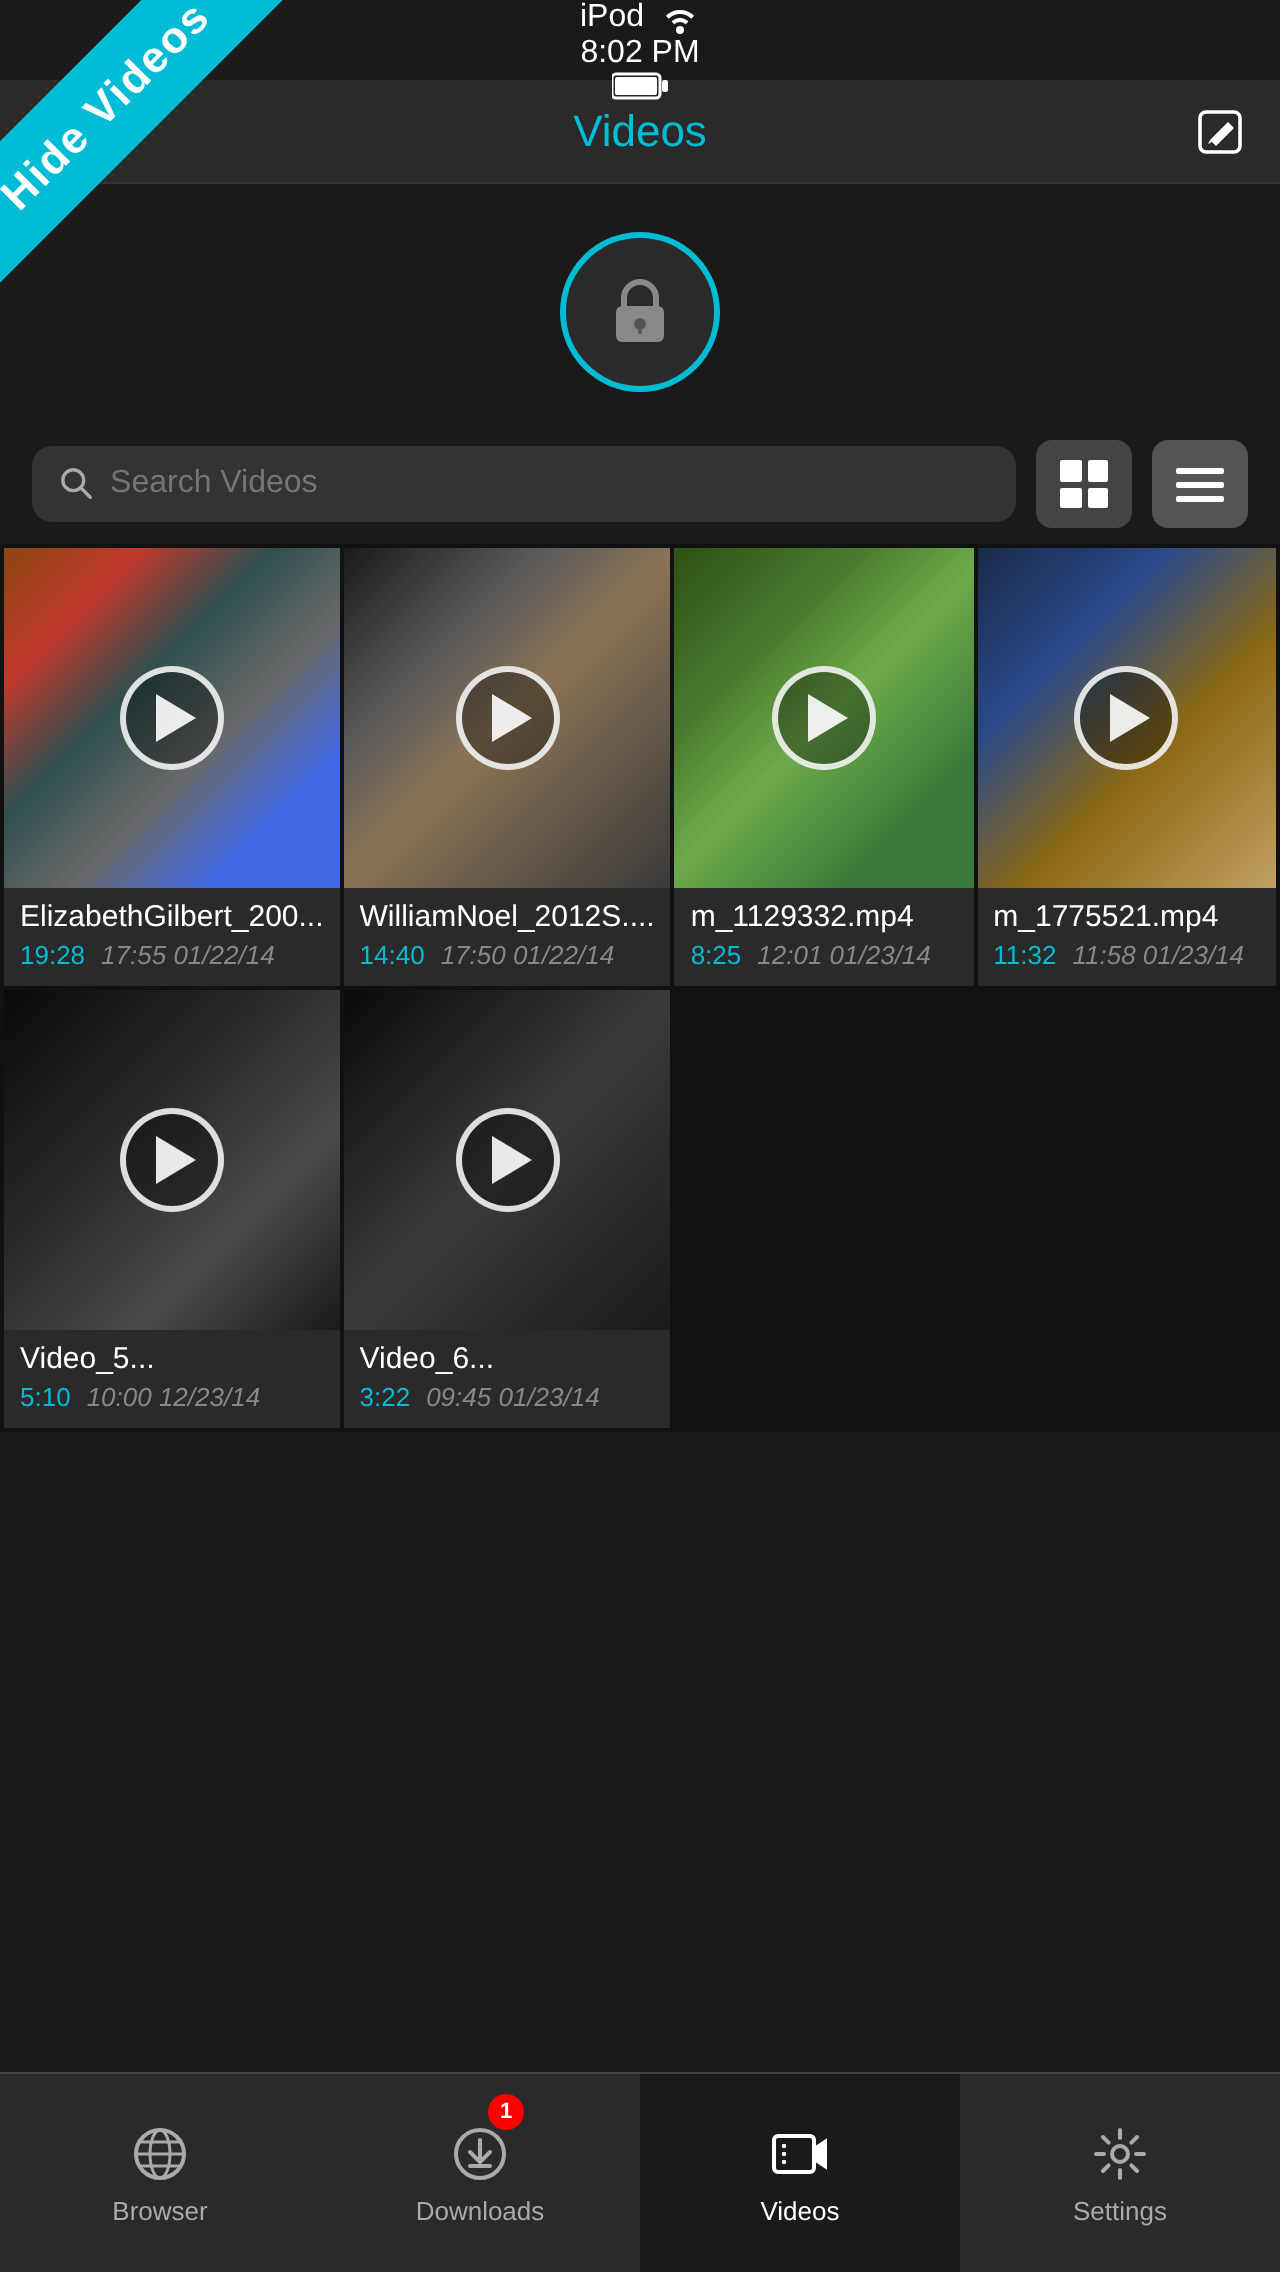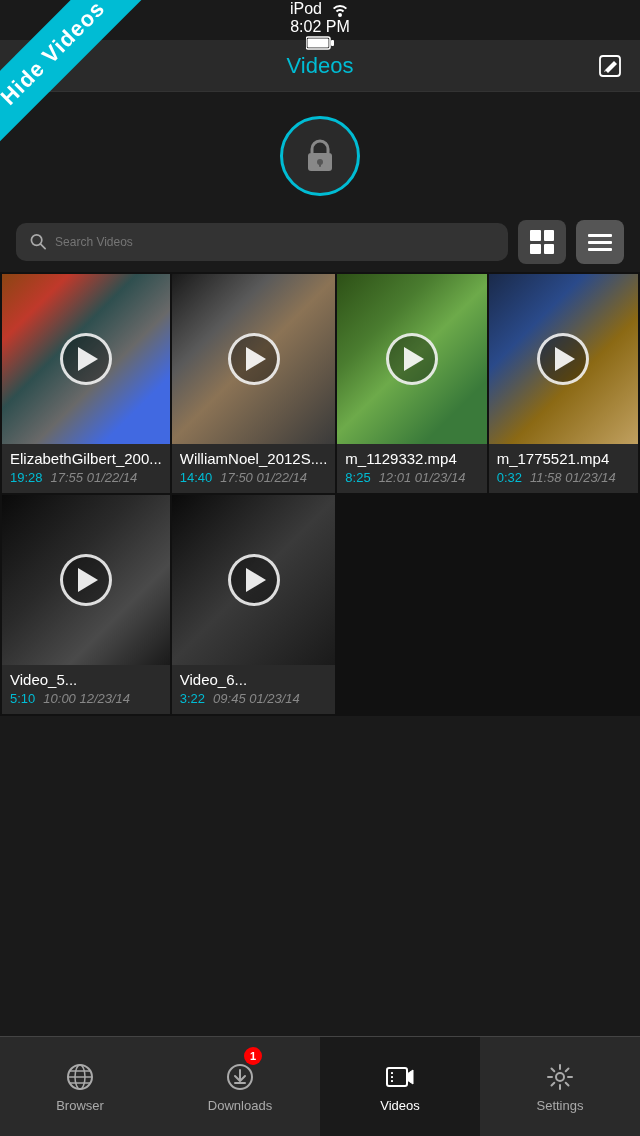--- a/index.html
+++ b/index.html
@@ -102,21 +102,21 @@
       padding: 10px 14px;
       display: flex;
       align-items: center;
       gap: 8px;
     }
     .search-input-wrapper input {
       background: transparent;
       border: none;
       outline: none;
       color: #aaa;
-      font-size: 12px;
+      font-size: 16px;
       width: 100%;
     }
     .view-toggle-grid, .view-toggle-list {
       width: 48px;
       height: 44px;
       border-radius: 8px;
       display: flex;
       align-items: center;
       justify-content: center;
       cursor: pointer;
@@ -381,21 +381,21 @@
     <div class="video-thumb" style="background: linear-gradient(135deg, #1a2a4a 0%, #2a4a8a 30%, #8B6914 60%, #c0a060 100%);">
       <div class="figure-overlay">
         <div class="play-button">
           <div class="play-triangle"></div>
         </div>
       </div>
     </div>
     <div class="video-info">
       <div class="video-title">m_1775521.mp4</div>
       <div class="video-meta">
-        <span class="video-duration">0:32</span>
+        <span class="video-duration">11:32</span>
         <span class="video-datetime">11:58 01/23/14</span>
       </div>
     </div>
   </div>
       <div class="video-item">
     <div class="video-thumb" style="background: linear-gradient(135deg, #0a0a0a 0%, #2a2a2a 40%, #4a4a4a 70%, #1a1a1a 100%);">
       <div class="figure-overlay">
         <div class="play-button">
           <div class="play-triangle"></div>
         </div>

